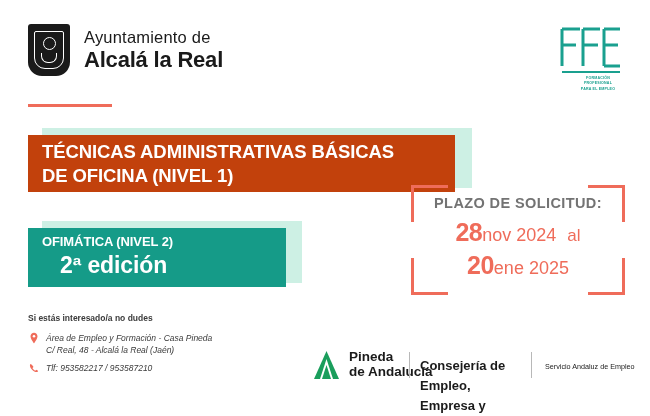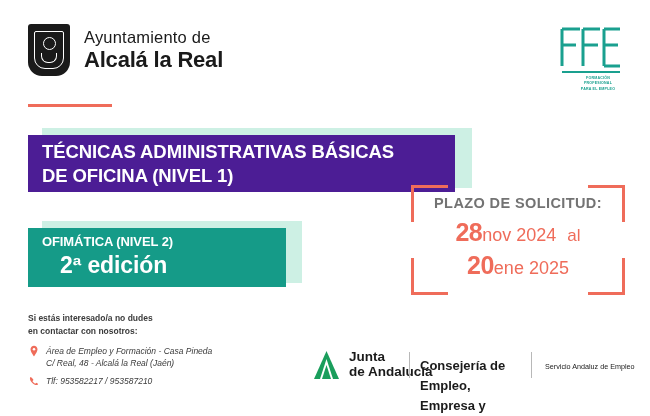--- a/index.html
+++ b/index.html
@@ -123,21 +123,21 @@
     position: absolute;
     background: #cdf0e4;
   }
   .block1-shadow { left: 42px; top: 128px; width: 430px; height: 60px; }
   .block1 {
     position: absolute;
     left: 28px;
     top: 135px;
     width: 427px;
     height: 57px;
-    background: #4c1d95;
+    background: #c2410c;
     display: flex;
     flex-direction: column;
     justify-content: center;
     padding-left: 14px;
     box-sizing: border-box;
   }
   .block1 .t-line {
     color: #ffffff;
     font-size: 18.5px;
     font-weight: 700;
@@ -380,21 +380,20 @@
     </div>
 
     <div class="date-row row2">
       <span class="num">20</span><span class="mon">ene</span><span class="yr">2025</span>
     </div>
   </div>
 
   <div class="contact">
     <div class="contact-intro">
       <div>Si estás interesado/a no dudes</div>
-      <div>en contactar con nosotros:</div>
     </div>
 
     <div class="contact-item">
       <span class="ci-icon">
         <svg viewBox="0 0 12 14" width="10" height="12" aria-hidden="true">
           <path d="M6 0.6c-2.3 0-4.2 1.9-4.2 4.2C1.8 8 6 13.4 6 13.4S10.2 8 10.2 4.8C10.2 2.5 8.3 0.6 6 0.6z" fill="#ef6c5a"></path>
           <circle cx="6" cy="4.8" r="1.5" fill="#ffffff"></circle>
         </svg>
       </span>
       <span class="ci-text">
@@ -415,21 +414,21 @@
 
   <div class="junta">
     <div class="junta-mark">
       <svg viewBox="0 0 27 30" width="27" height="30" aria-hidden="true">
         <path d="M13.5 1 L26 29 L1 29 Z" fill="#1a9e5c"></path>
         <path d="M13.5 9 L20 29 L7 29 Z" fill="#ffffff"></path>
         <path d="M13.5 15 L18 29 L9 29 Z" fill="#1a9e5c"></path>
       </svg>
     </div>
     <div class="junta-text">
-      <div class="l1">Junta</div>
+      <div class="l1">Pineda</div>
       <div class="l2">de Andalucía</div>
     </div>
   </div>
 
   <div class="vline v1"></div>
   <div class="consejeria">
     <div>Consejería de Empleo,</div>
     <div>Empresa y Trabajo Autónomo</div>
   </div>
 

